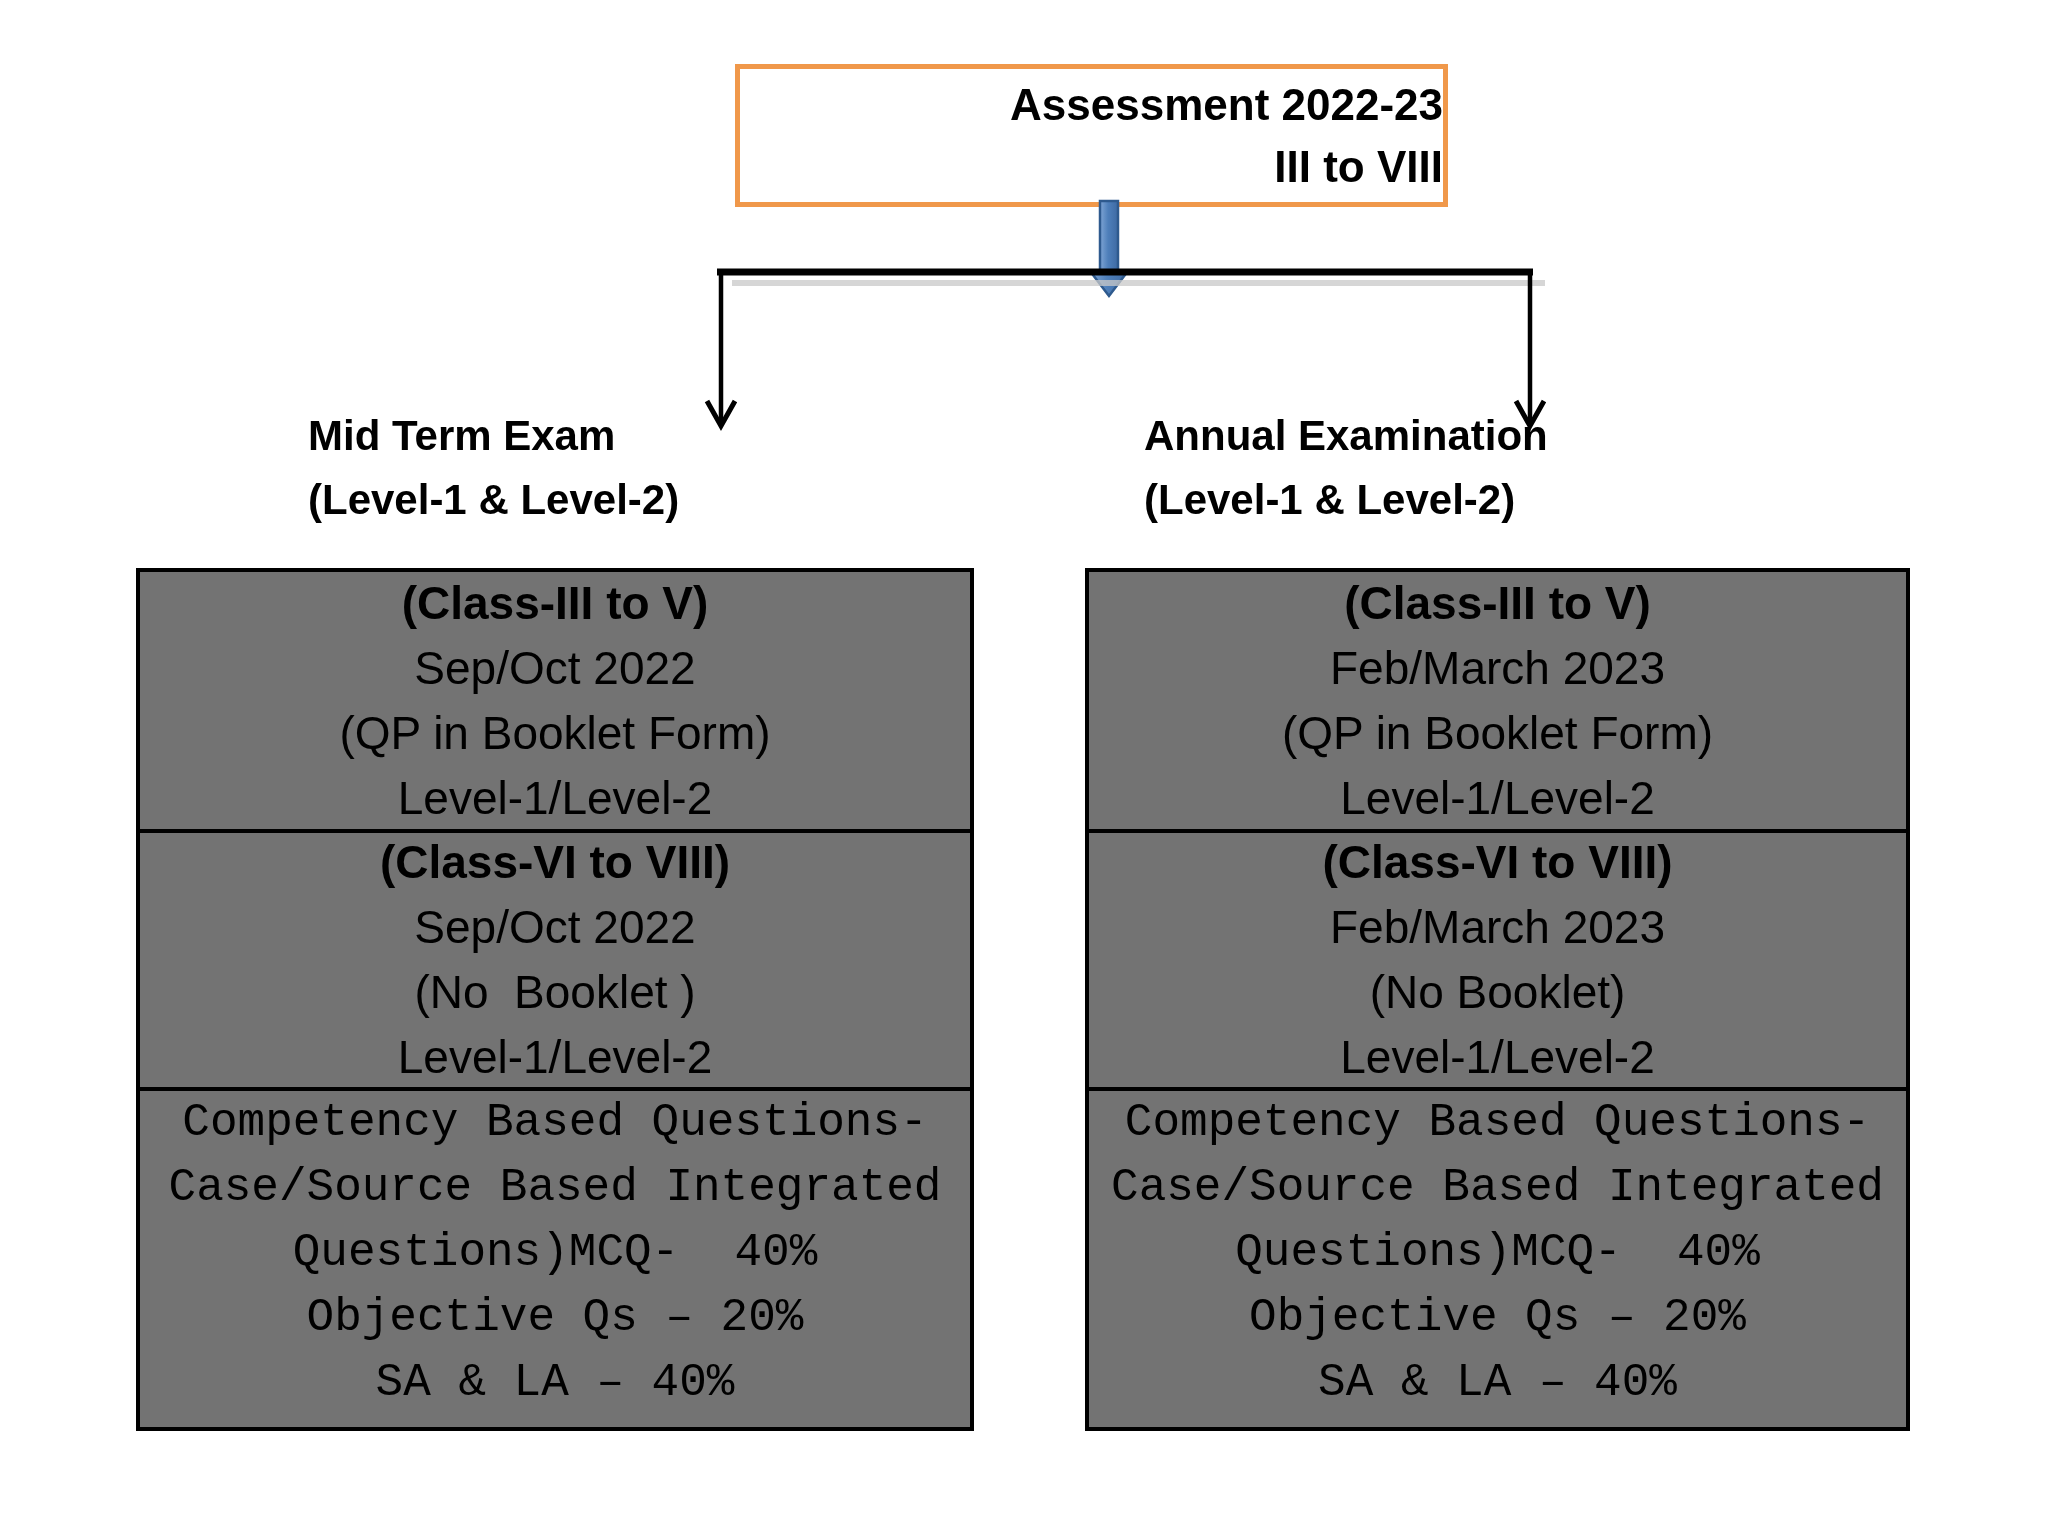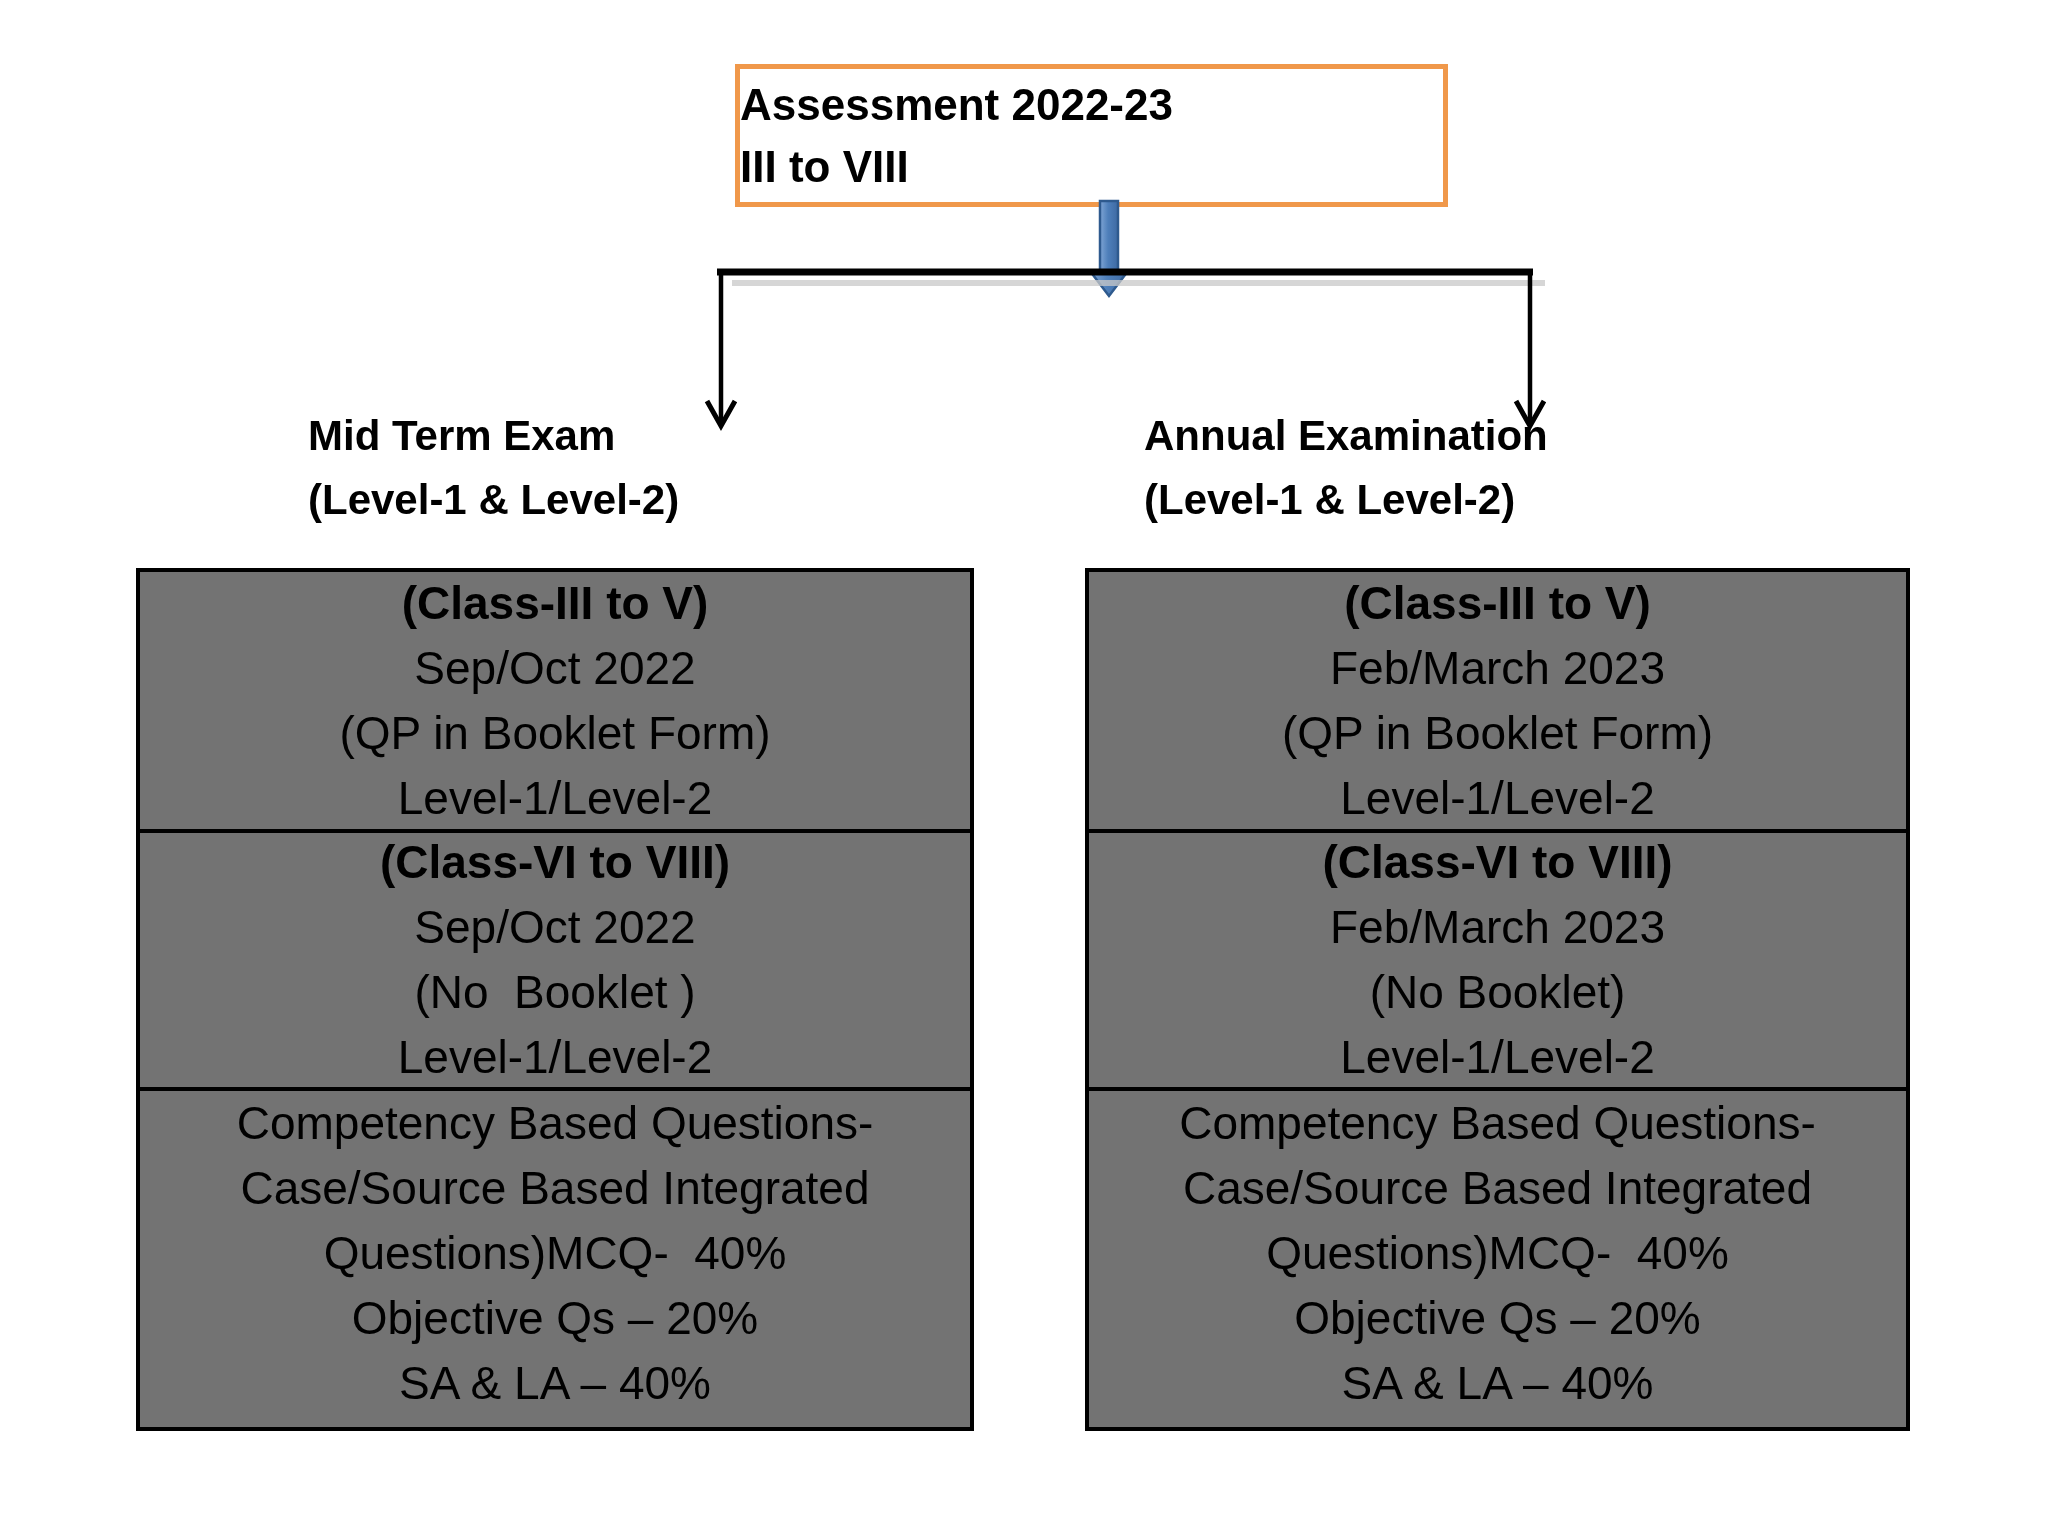--- a/index.html
+++ b/index.html
@@ -16,21 +16,21 @@
   .root-box {
     position: absolute;
     left: 735px; top: 64px;
     width: 713px; height: 143px;
     border: 5px solid #F0984A;
     box-sizing: border-box;
     background: #ffffff;
     display: flex;
     flex-direction: column;
     justify-content: center;
-    align-items: flex-start;
+    align-items: flex-end;
     text-align: center;
     font-weight: bold;
     font-size: 44px;
     line-height: 62px;
   }
   
   .connector-svg {
     position: absolute;
     left: 0; top: 0;
     width: 2048px; height: 1536px;
@@ -64,21 +64,21 @@
     flex-direction: column;
     justify-content: center;
     align-items: center;
     text-align: center;
     font-size: 46px;
     line-height: 65px;
   }
   .exam-row + .exam-row { border-top: 4px solid #000000; }
   .exam-row.r1 { height: 257px; }
   .exam-row.r2 { height: 258px; }
-  .exam-row.r3 { height: 329px; }
+  .exam-row.r3 { height: 329px; font-family: Liberation Mono, monospace; }
   .line { white-space: pre-wrap; }
   .bold { font-weight: bold; }
 </style>
 </head>
 <body>
 
 <div class="canvas">
 
   <div class="root-box">
     <div class="line">Assessment 2022-23</div>

